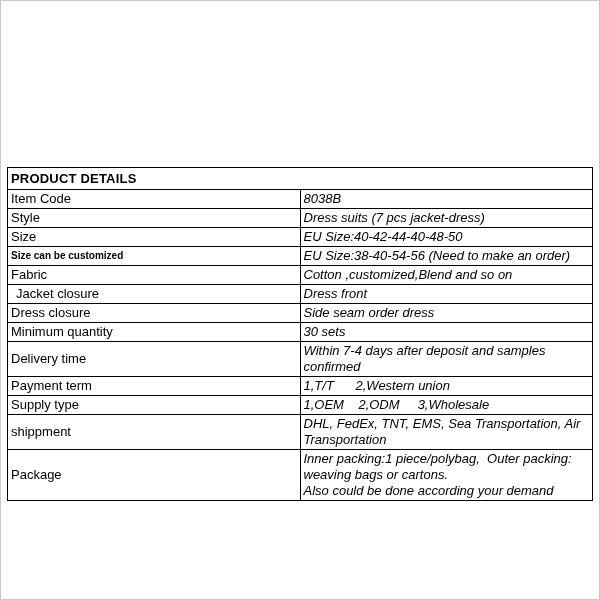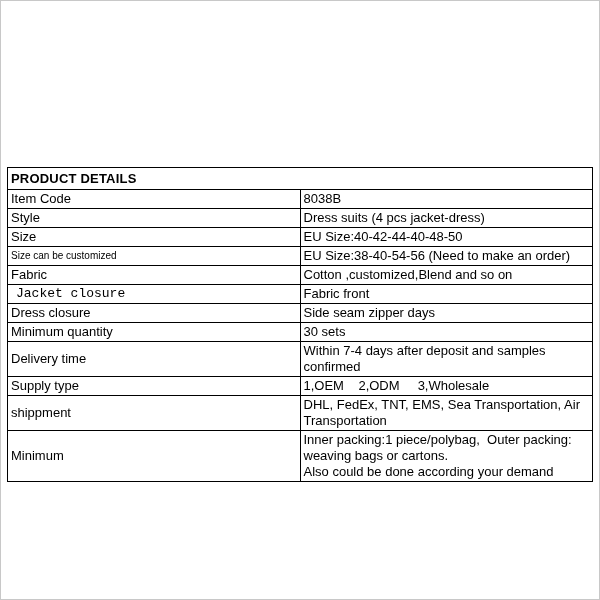--- a/index.html
+++ b/index.html
@@ -39,85 +39,89 @@
     height: 19px;
     letter-spacing: 0.2px;
   }
   td.label {
     width: 133px;
     height: 16px;
   }
   td.value {
     white-space: pre-wrap;
     height: 16px;
+    font-style: italic;
   }
   td.label.small-bold {
     font-size: 10px;
-    font-weight: normal;
+    font-weight: bold;
   }
   td.label.indented {
     padding-left: 8px;
-    font-family: Liberation Mono, monospace;
   }
 </style>
 </head>
 <body>
 
 <div class="page">
   <table class="product-table">
     <thead>
       <tr>
         <td class="title-cell" colspan="2">PRODUCT DETAILS</td>
       </tr>
     </thead>
     <tbody>
         <tr>
           <td class="label">Item Code</td>
           <td class="value">8038B</td>
         </tr>
         <tr>
           <td class="label">Style</td>
-          <td class="value">Dress suits (4 pcs jacket-dress)</td>
+          <td class="value">Dress suits (7 pcs jacket-dress)</td>
         </tr>
         <tr>
           <td class="label">Size</td>
           <td class="value">EU Size:40-42-44-40-48-50</td>
         </tr>
         <tr>
           <td class="label small-bold">Size can be customized</td>
           <td class="value">EU Size:38-40-54-56 (Need to make an order)</td>
         </tr>
         <tr>
           <td class="label">Fabric</td>
           <td class="value">Cotton ,customized,Blend and so on</td>
         </tr>
         <tr>
           <td class="label indented">Jacket closure</td>
-          <td class="value">Fabric front</td>
+          <td class="value">Dress front</td>
         </tr>
         <tr>
           <td class="label">Dress closure</td>
-          <td class="value">Side seam zipper days</td>
+          <td class="value">Side seam order dress</td>
         </tr>
         <tr>
           <td class="label">Minimum quantity</td>
           <td class="value">30 sets</td>
         </tr>
         <tr>
           <td class="label">Delivery time</td>
           <td class="value">Within 7-4 days after deposit and samples confirmed</td>
         </tr>
         <tr>
+          <td class="label">Payment term</td>
+          <td class="value">1,T/T      2,Western union</td>
+        </tr>
+        <tr>
           <td class="label">Supply type</td>
           <td class="value">1,OEM    2,ODM     3,Wholesale</td>
         </tr>
         <tr>
           <td class="label">shippment</td>
           <td class="value">DHL, FedEx, TNT, EMS, Sea Transportation, Air Transportation</td>
         </tr>
         <tr>
-          <td class="label">Minimum</td>
+          <td class="label">Package</td>
           <td class="value">Inner packing:1 piece/polybag,  Outer packing: weaving bags or cartons.
 Also could be done according your demand</td>
         </tr>
       </tbody>
   </table>
 </div>
 
 </body></html>

